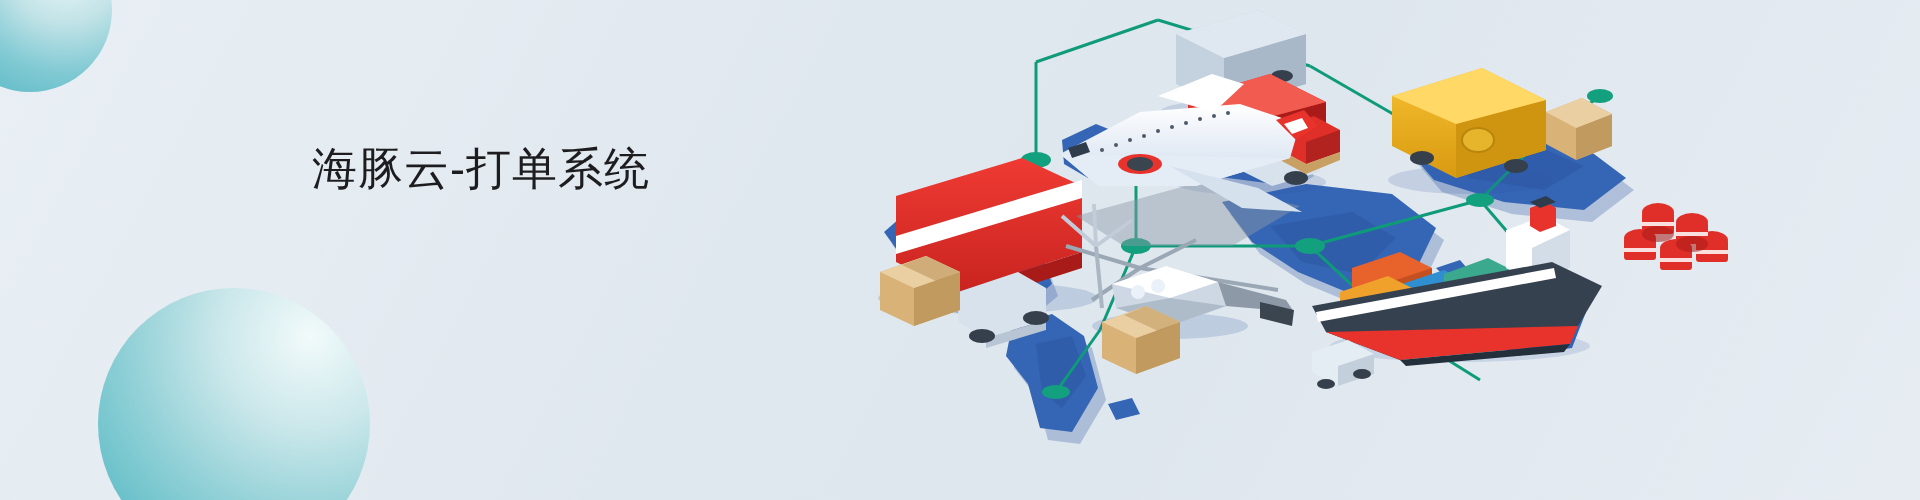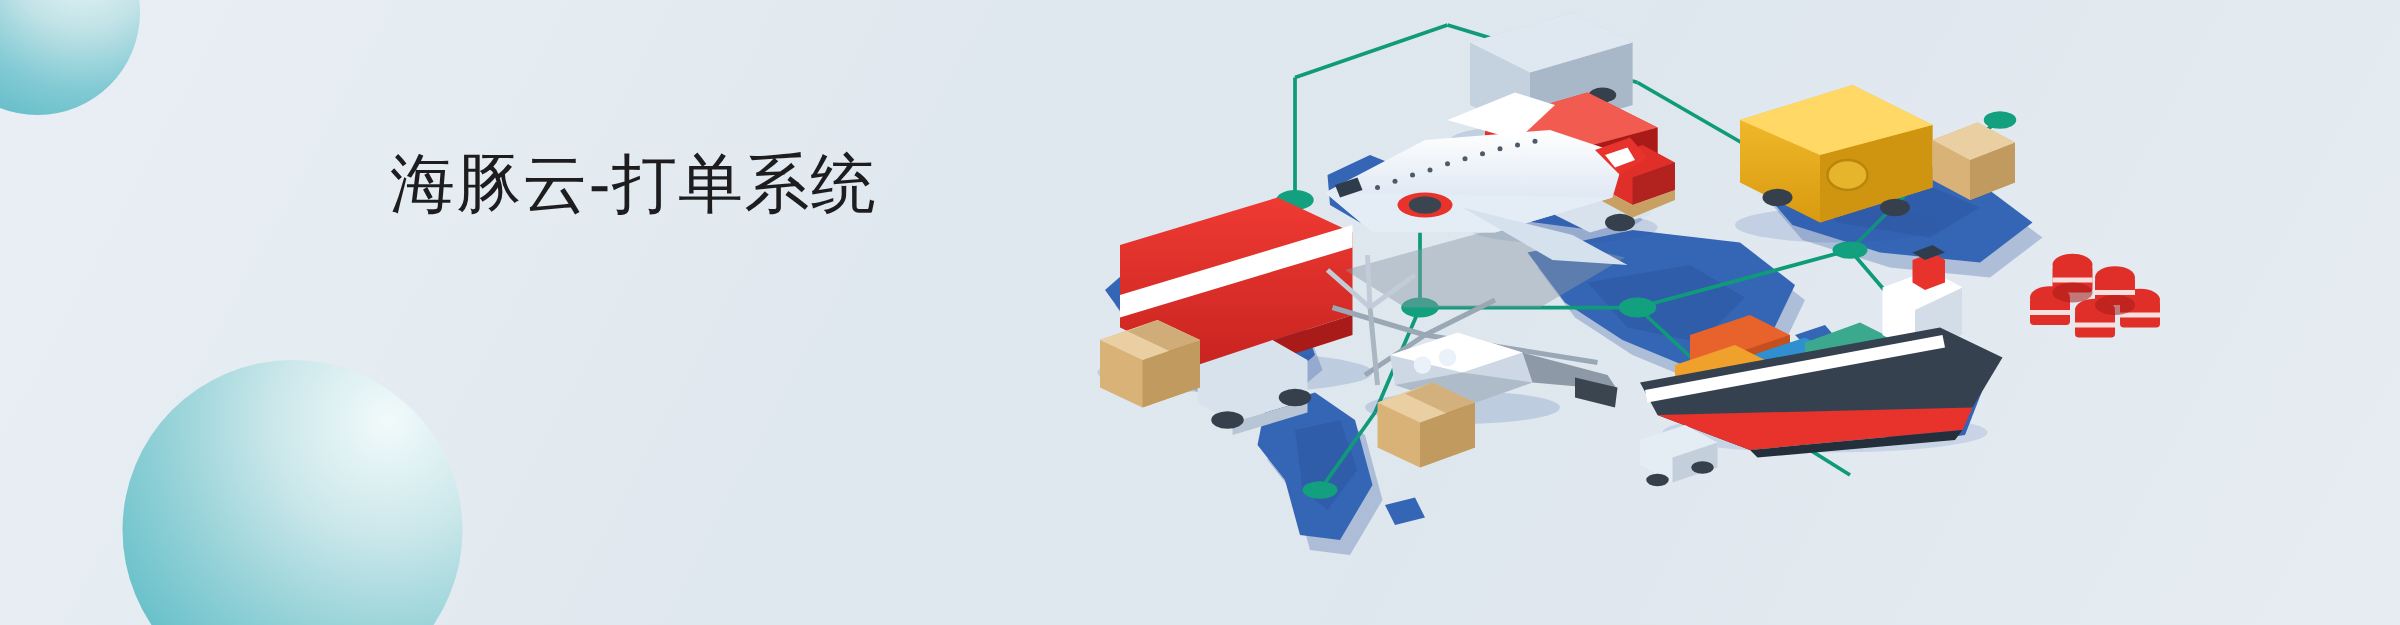--- a/index.html
+++ b/index.html
@@ -23,22 +23,22 @@
     opacity:.95;
   }
   #circle-bottom {
     left:98px; top:288px; width:272px; height:272px;
     background:radial-gradient(circle at 78% 18%, #f3fbfb 0%, #c9e7ea 30%, #8fd0d6 58%, #3fb0bc 100%);
     opacity:.95;
   }
   
   #text-block { position:absolute; left:312px; top:118px; width:620px; }
   #page-title {
-    font-size:52px; line-height:1.18; font-weight:400;
-    color:#1d1d1f; letter-spacing:1px; white-space:nowrap;
+    font-size:45px; line-height:1.18; font-weight:400;
+    color:#1d1d1f; letter-spacing:1px; white-space:nowrap;margin-top:24px;
   }
   #page-subtitle {
     margin-top:28px; font-size:20px; line-height:1.5;
     color:#2b2b2e; letter-spacing:.4px; white-space:nowrap;
   }
   
   #illustration { position:absolute; left:840px; top:0; width:1080px; height:500px; }
   #illustration svg { display:block; width:100%; height:100%; }
 </style>
 </head>

